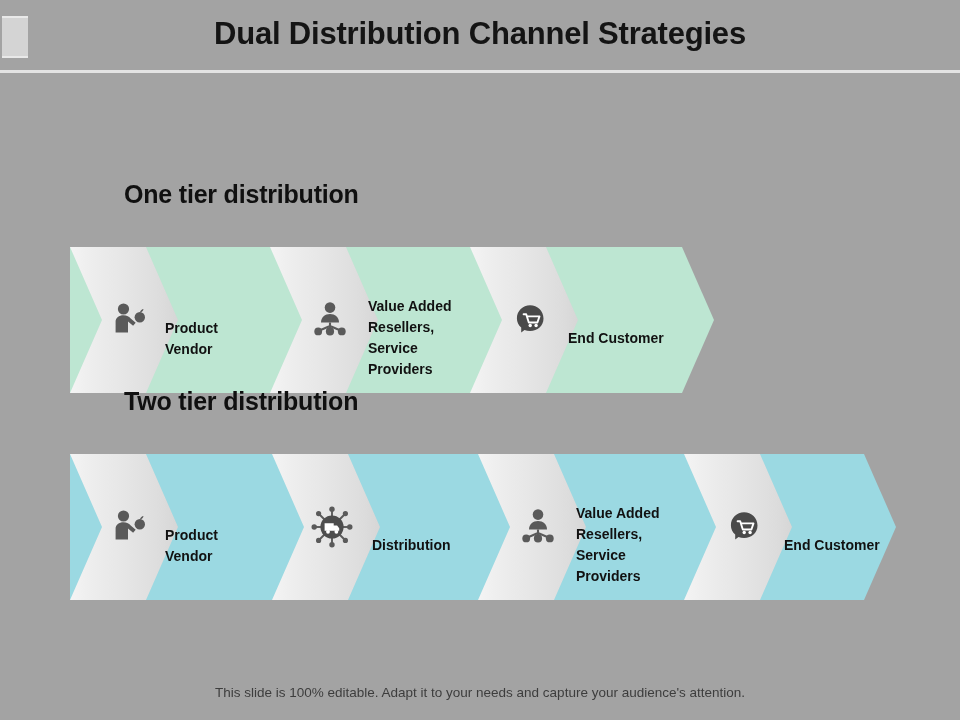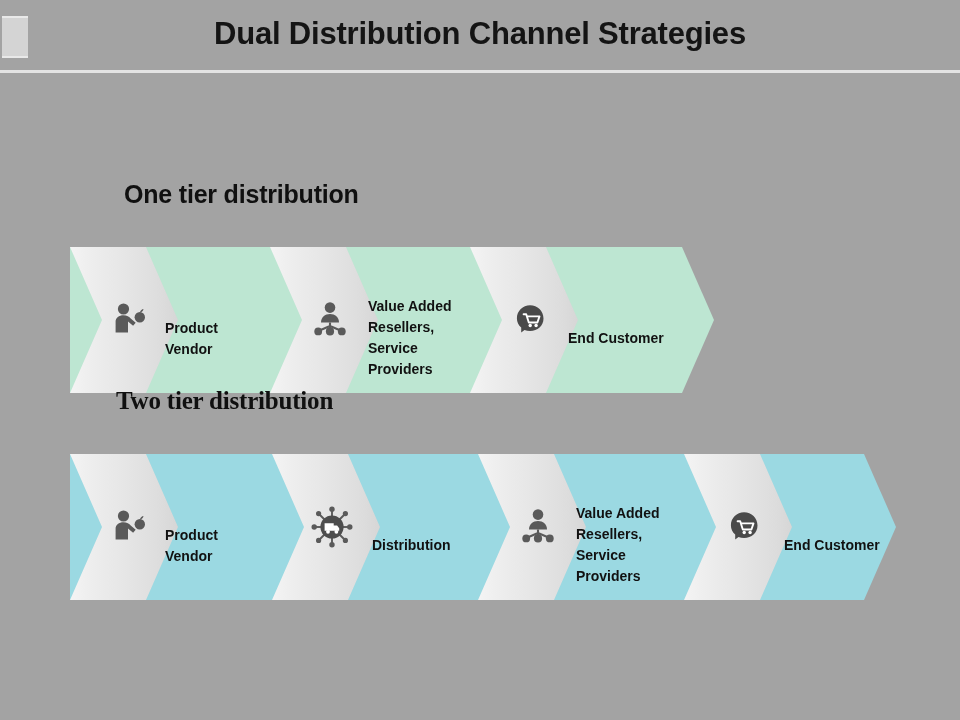--- a/index.html
+++ b/index.html
@@ -55,21 +55,21 @@
   .section-heading {
     position: absolute;
     font-size: 25px;
     font-weight: bold;
     color: #101010;
     letter-spacing: -0.2px;
     white-space: nowrap;
     margin-left: 20px;
   }
   #heading-one  { left: 104px; top: 180px; }
-  #heading-two  { left: 96px; top: 387px; font-family: Liberation Serif, serif; }
+  #heading-two  { left: 104px; top: 387px; }
 
   .chevron-row {
     position: absolute;
     height: 146px;
   }
   #row-one { left: 0px; top: 215px; width: 960px; }
   #row-two { left: 0px; top: 422px; width: 960px; }
 
   
   .chev-group {
@@ -288,14 +288,15 @@
             <circle cx="20.2" cy="25.5" r="1.7" fill="#ffffff"></circle>
             <circle cx="26.1" cy="25.5" r="1.7" fill="#ffffff"></circle>
           </svg>
         </div>
       </div>
       <div class="chev-label" style="left:100px;">End Customer</div>
     </div>
 
   </div>
 
+  <div id="footer-note">This slide is 100% editable. Adapt it to your needs and capture your audience's attention.</div>
 
 </div>
 
 </body></html>

